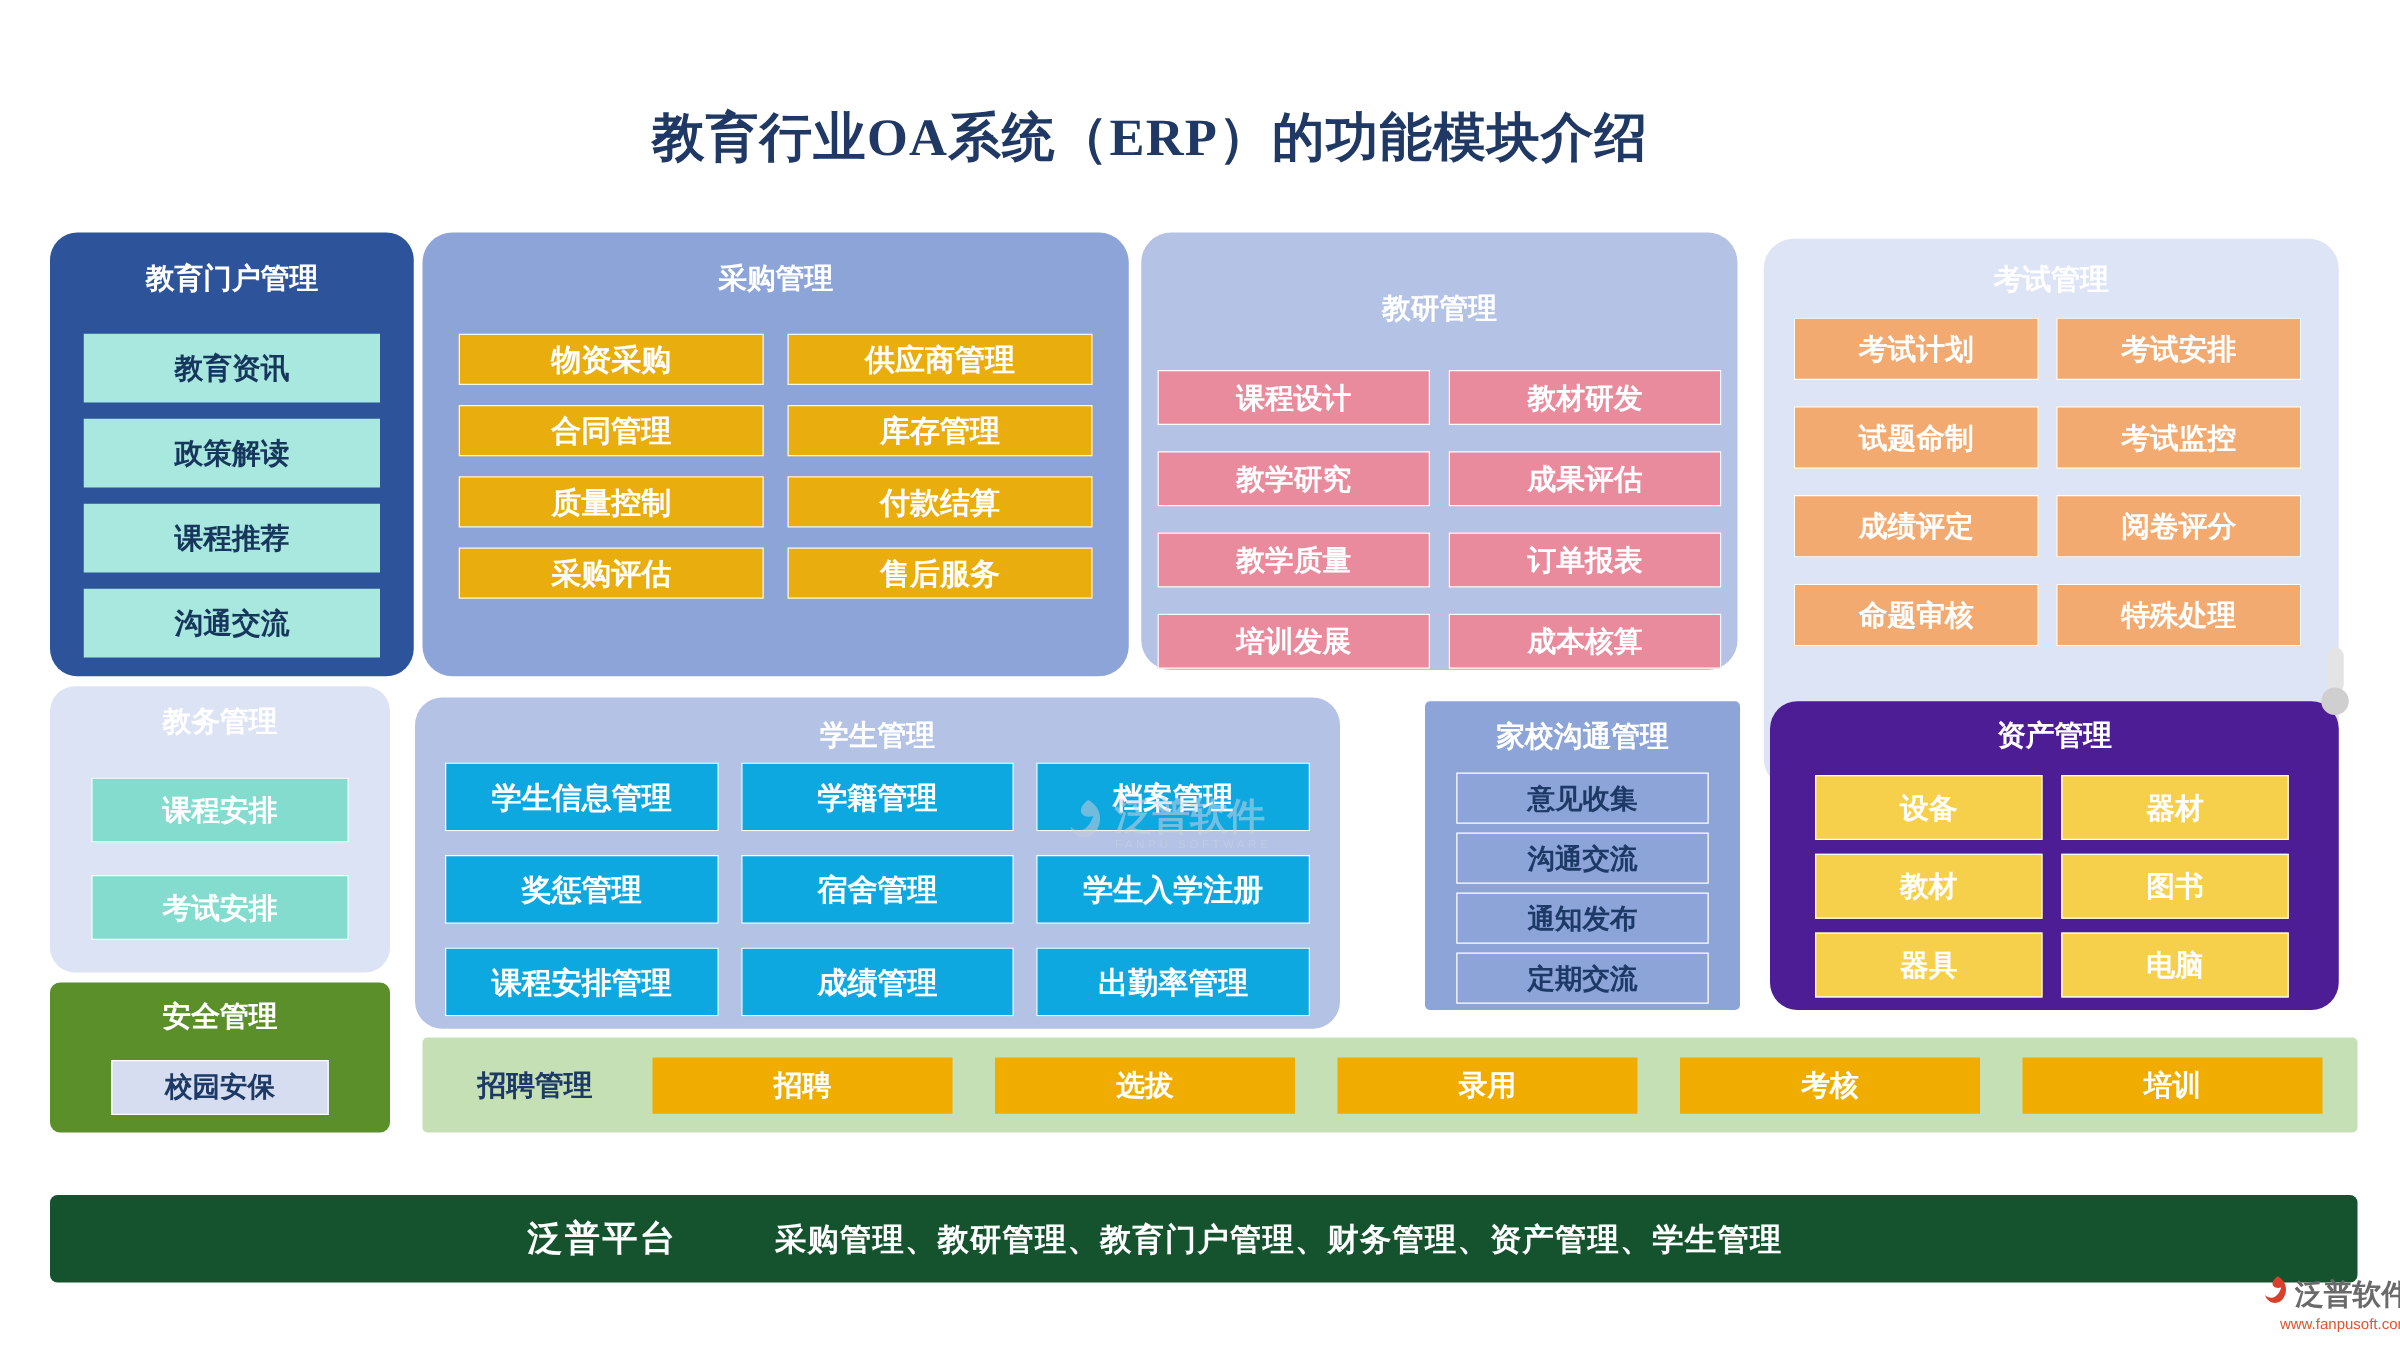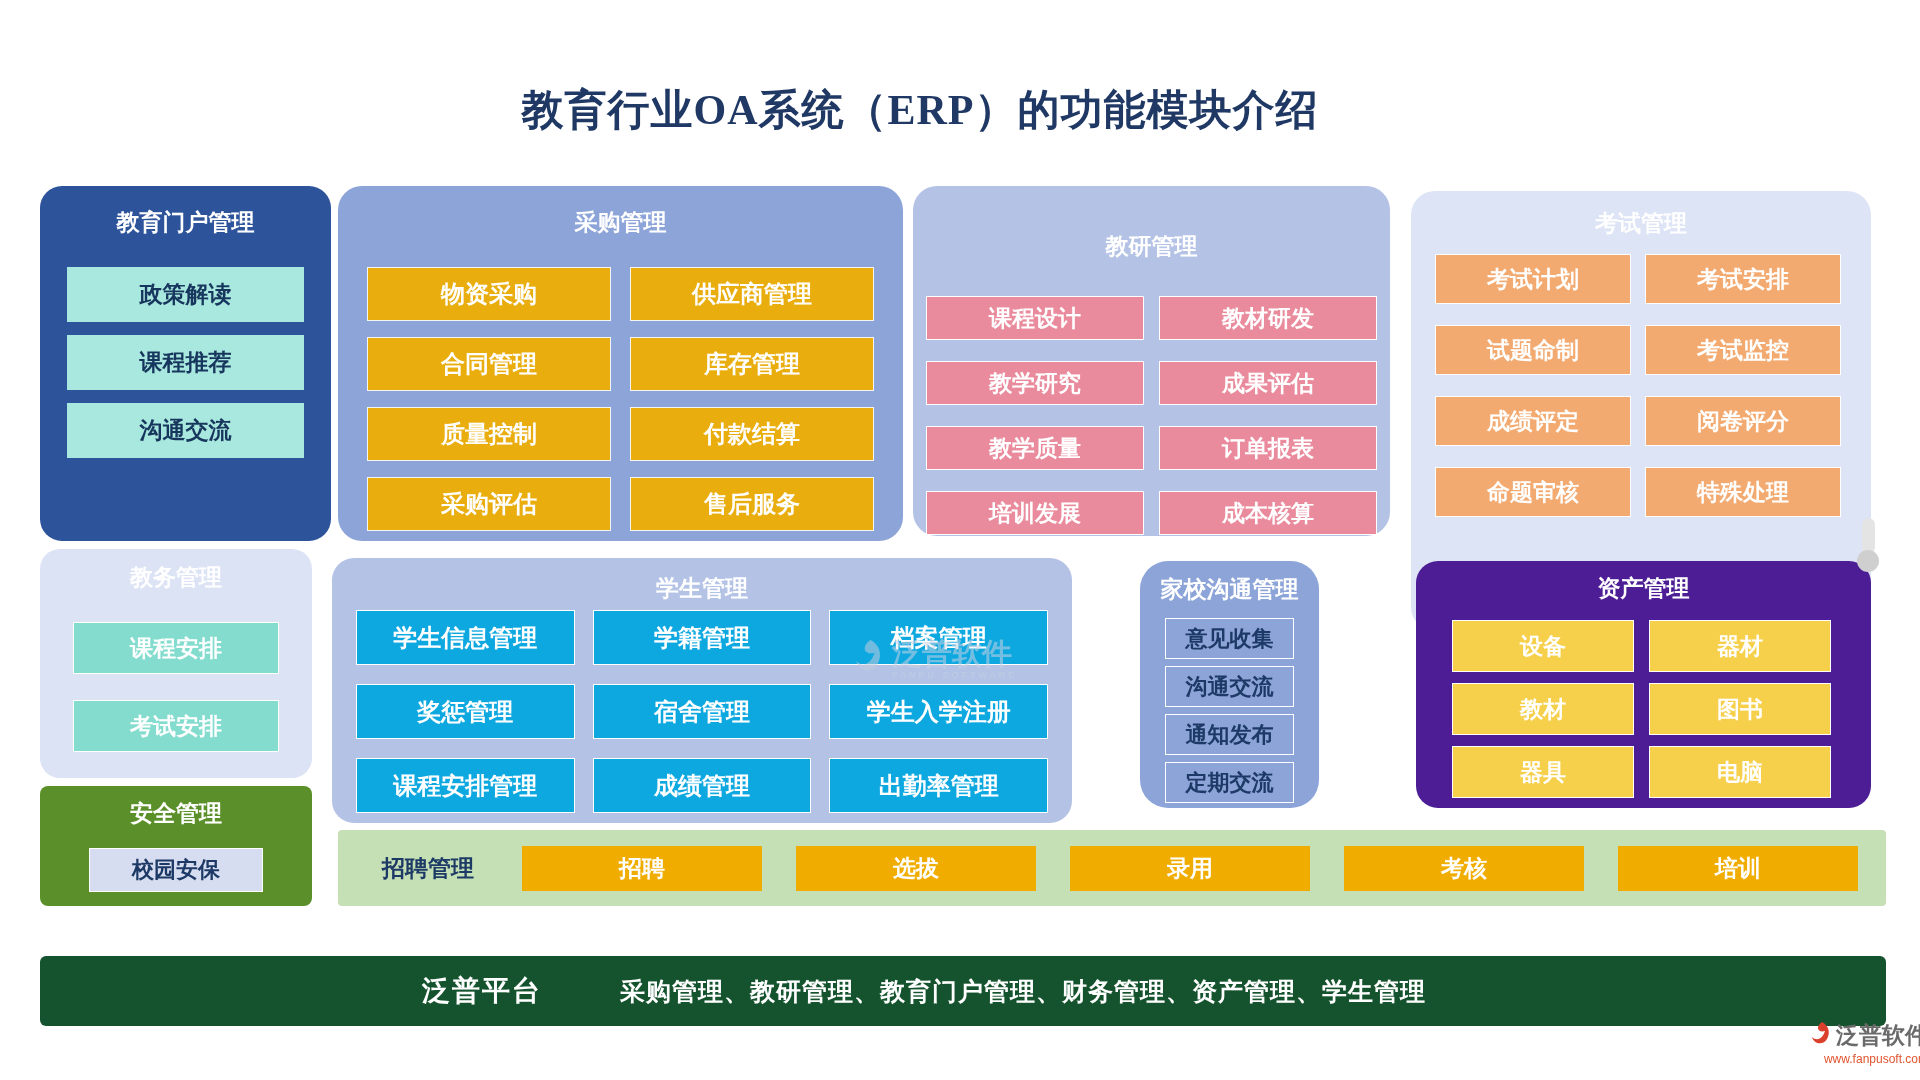--- a/index.html
+++ b/index.html
@@ -17,21 +17,21 @@
 
   
   #portal{left:40px;top:186px;width:291px;height:355px;background:#2d549b;border-radius:22px;}
   #portal .p-title{padding-top:22px;}
   #portal .list{margin:30px 27px 0;display:flex;flex-direction:column;gap:13px;}
   #portal .btn{height:55px;background:#a9e8de;color:#17365d;font-size:23px;}
 
   #procurement{left:338px;top:186px;width:565px;height:355px;background:#8ca4d8;border-radius:24px;}
   #procurement .p-title{padding-top:22px;}
   #procurement .grid{margin:30px 29px 0;display:grid;grid-template-columns:1fr 1fr;column-gap:19px;row-gap:16px;}
-  #procurement .btn{height:54px;background:#e9ad0e;border:1px solid #f5f5f5;color:#ffffff;font-size:24px;}
+  #procurement .btn{height:41px;background:#e9ad0e;border:1px solid #f5f5f5;color:#ffffff;font-size:24px;}
 
   #research{left:913px;top:186px;width:477px;height:350px;background:#b4c3e5;border-radius:24px;}
   #research .p-title{padding-top:22px;margin-top:24px;}
   #research .grid{margin:35px 13px 0;display:grid;grid-template-columns:1fr 1fr;column-gap:15px;row-gap:21px;}
   #research .btn{height:44px;background:#e98b9c;border:1px solid #ffffff;color:#ffffff;font-size:23px;}
 
   #exam{left:1411px;top:191px;width:460px;height:440px;background:#dde4f6;border-radius:24px;}
   #exam .p-title{padding-top:18px;}
   #exam .grid{margin:16px 30px 0 24px;display:grid;grid-template-columns:1fr 1fr;column-gap:14px;row-gap:21px;}
   #exam .btn{height:50px;background:#f3aa70;border:1px solid #ffffff;color:#ffffff;font-size:23px;}
@@ -40,21 +40,21 @@
   #academic{left:40px;top:549px;width:272px;height:229px;background:#dce3f5;border-radius:20px;}
   #academic .p-title{padding-top:14px;}
   #academic .list{margin:30px 33px 0;display:flex;flex-direction:column;gap:26px;}
   #academic .btn{height:52px;background:#83dcce;border:1px solid #ffffff;color:#ffffff;font-size:23px;}
 
   #student{left:332px;top:558px;width:740px;height:265px;background:#b4c3e5;border-radius:22px;}
   #student .p-title{padding-top:16px;}
   #student .grid{margin:7px 24px 0;display:grid;grid-template-columns:1fr 1fr 1fr;column-gap:18px;row-gap:19px;}
   #student .btn{height:55px;background:#0ea8e1;border:1px solid #ffffff;color:#ffffff;font-size:24px;}
 
-  #home-school{left:1140px;top:561px;width:179px;height:247px;background:#8ca4d8;border-radius:28px;}
+  #home-school{left:1140px;top:561px;width:252px;height:247px;background:#8ca4d8;border-radius:4px;}
   #home-school .p-title{padding-top:14px;}
   #home-school .list{margin:14px 25px 0;display:flex;flex-direction:column;gap:7px;}
   #home-school .btn{height:41px;background:transparent;border:1px solid #ffffff;color:#1d3a66;font-size:22px;}
 
   #asset{left:1416px;top:561px;width:455px;height:247px;background:#4c1d95;border-radius:22px;}
   #asset .p-title{padding-top:13px;}
   #asset .grid{margin:17px 40px 0 36px;display:grid;grid-template-columns:1fr 1fr;column-gap:15px;row-gap:11px;}
   #asset .btn{height:52px;background:#f6d04b;border:1px solid #ffffff;color:#ffffff;font-size:23px;}
 
   
@@ -95,20 +95,21 @@
 </head>
 <body>
 
 <div class="stage">
 
   <h1 class="main-title">教育行业OA系统（ERP）的功能模块介绍</h1>
 
   <section class="panel" id="portal">
     <div class="p-title">教育门户管理</div>
     <div class="list">
+      <div class="btn">教育资讯</div>
       <div class="btn">政策解读</div>
       <div class="btn">课程推荐</div>
       <div class="btn">沟通交流</div>
     </div>
   </section>
 
   <section class="panel" id="procurement">
     <div class="p-title">采购管理</div>
     <div class="grid">
       <div class="btn">物资采购</div>

